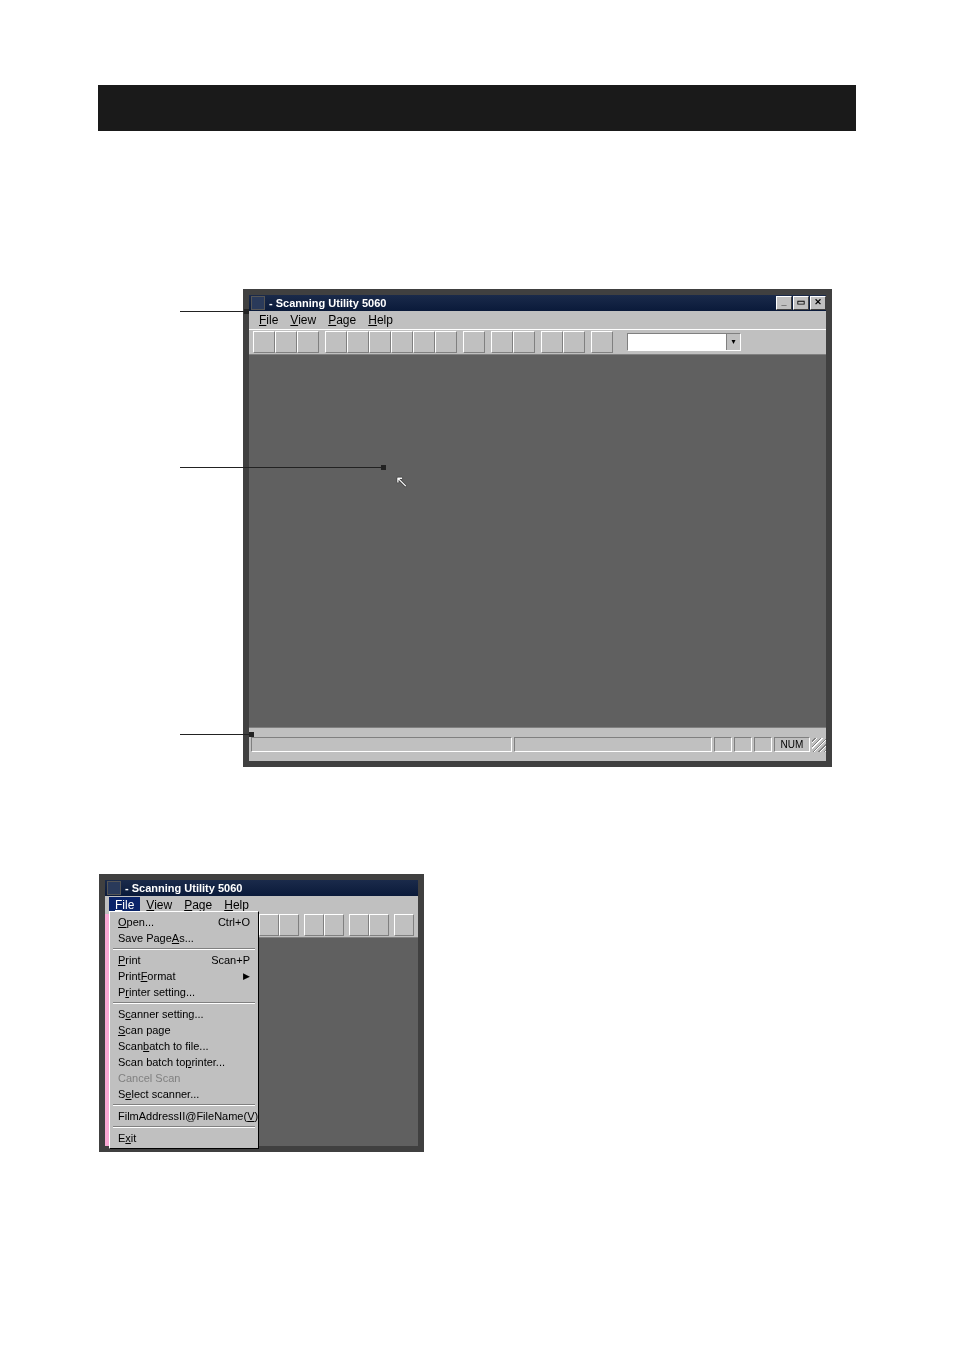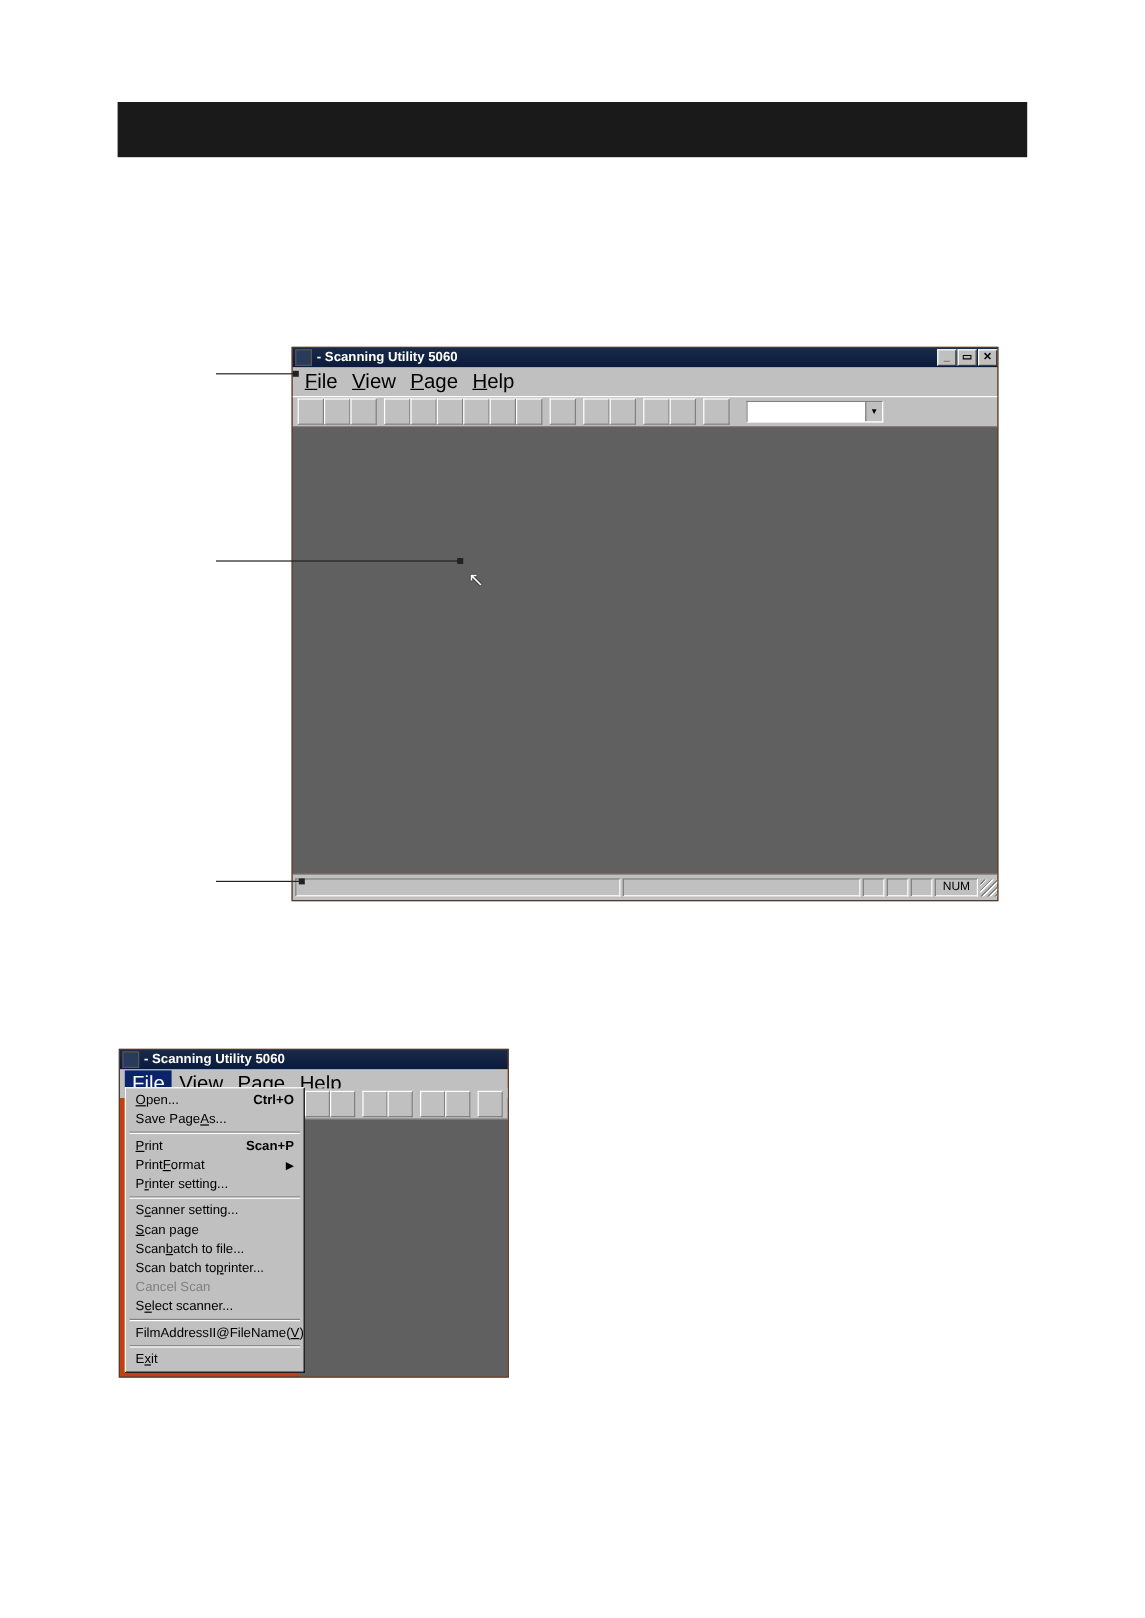--- a/index.html
+++ b/index.html
@@ -2,52 +2,52 @@
 <html><head>
   <meta charset="utf-8">
   <style>
     * { margin:0; padding:0; box-sizing:border-box; }
     body { width:954px; background:#fff; font-family:"MS Sans Serif",Tahoma,sans-serif; font-size:11px; color:#000; }
 
     
     .banner { height:46px; background:#1a1a1a; margin:85px 98px 0 98px; }
 
     
-    .win { border:1px solid #404040; background:#c2410c; position:relative; }
+    .win { border:6px solid #404040; background:#f9a8d4; position:relative; }
     .title { height:16px; background:linear-gradient(#1a2a4a,#0a1a3a); color:#fff; font-weight:bold; font-size:11px; display:flex; align-items:center; padding-left:2px; }
     .title .ico { width:14px; height:14px; background:#2a3a5a; border:1px solid #555; margin-right:4px; }
     .sysbtns { margin-left:auto; display:flex; }
     .sysbtn { width:16px; height:14px; background:#c0c0c0; border:1px solid #fff; border-right-color:#404040; border-bottom-color:#404040; margin-left:1px; font-size:9px; line-height:11px; text-align:center; font-family:Arial; color:#000; }
-    .menubar { display:flex; background:#c0c0c0; padding:1px 4px; font-size:17px; }
+    .menubar { display:flex; background:#c0c0c0; padding:1px 4px; font-size:12px; }
     .menubar span { padding:1px 6px; }
     .menubar span u { text-decoration:underline; }
     .menubar .sel { background:#0a246a; color:#fff; }
 
     .tbar { display:flex; align-items:center; background:#c0c0c0; padding:2px 4px; height:26px; border-top:1px solid #fff; border-bottom:1px solid #808080; }
     .tbtn { width:22px; height:22px; border:1px solid #fff; border-right-color:#808080; border-bottom-color:#808080; background:#c0c0c0; margin-right:0; display:flex; align-items:center; justify-content:center; font-size:10px; }
     .tsep { width:6px; }
     .combo { margin-left:8px; width:114px; height:18px; background:#fff; border:1px solid #808080; border-right-color:#fff; border-bottom-color:#fff; display:flex; }
     .combo .arrow { width:14px; margin-left:auto; background:#c0c0c0; border-left:1px solid #808080; text-align:center; font-size:8px; line-height:15px; }
 
     .client { background:#606060; position:relative; }
-    .statusbar { height:22px; background:#c0c0c0; border-top:1px solid #808080; display:flex; align-items:center; }
+    .statusbar { height:34px; background:#c0c0c0; border-top:1px solid #808080; display:flex; align-items:center; }
     .statusbar .pane { height:15px; border:1px solid #808080; border-right-color:#fff; border-bottom-color:#fff; margin-left:2px; }
     .statusbar .wide { flex:1; }
     .statusbar .mid  { width:198px; }
     .statusbar .sm   { width:18px; }
     .statusbar .num  { width:36px; text-align:center; font-size:10px; line-height:13px; }
     .grip { width:14px; height:14px; margin-left:2px;
             background:repeating-linear-gradient(135deg,transparent 0 2px,#808080 2px 3px,#fff 3px 4px); }
 
     
     .dropdown { background:#c0c0c0; border:1px solid #000; border-top-color:#fff; border-left-color:#fff; padding:2px; width:150px; font-size:11px; }
     .dropdown .row { display:flex; padding:2px 6px; align-items:center; white-space:nowrap; }
     .dropdown .row.dis { color:#808080;text-align:center; }
     .dropdown hr { border:0; border-top:1px solid #808080; border-bottom:1px solid #fff; margin:2px 1px; }
-    .dropdown .sc { margin-left:auto; padding-left:20px;font-weight:bold; }
+    .dropdown .sc { margin-left:auto; padding-left:20px; }
     .dropdown .ar { margin-left:auto; font-size:9px; }
 
     
     .callout { position:absolute; height:1px; background:#222; }
     .callout::after { content:""; position:absolute; right:-1px; top:-2px; width:5px; height:5px; background:#222; }
 
     
     .cursor { position:absolute; width:16px; height:20px; color:#fff; font-size:16px; text-shadow:0 0 1px #000,0 0 1px #000; pointer-events:none; }
 
     .page { position:relative; width:954px; height:1348px; }

